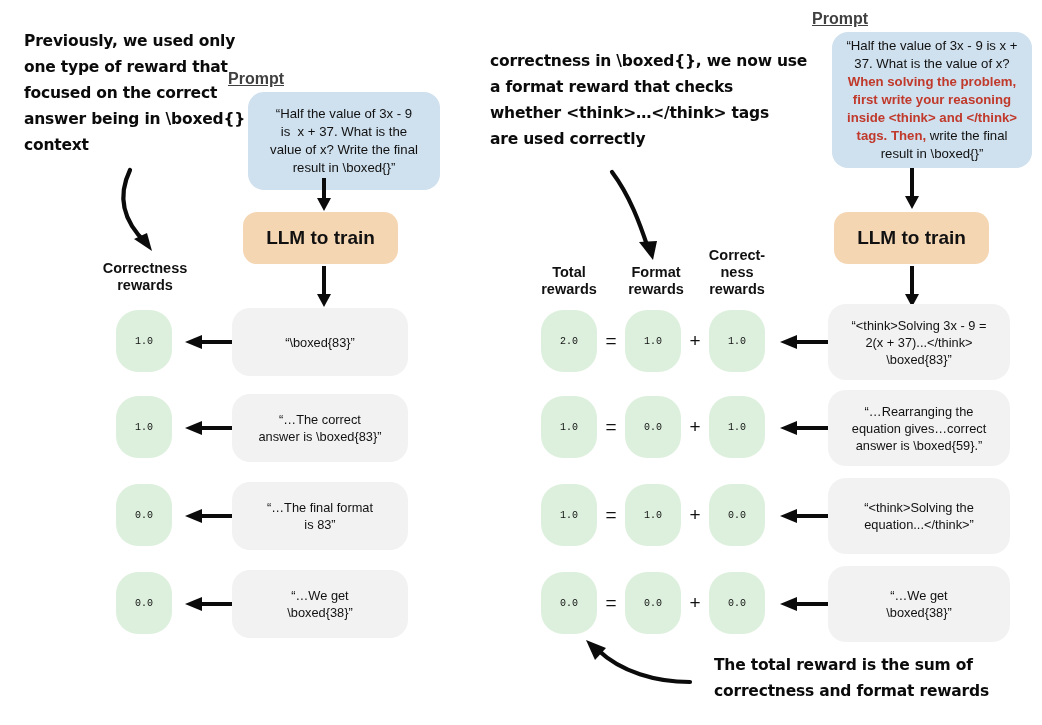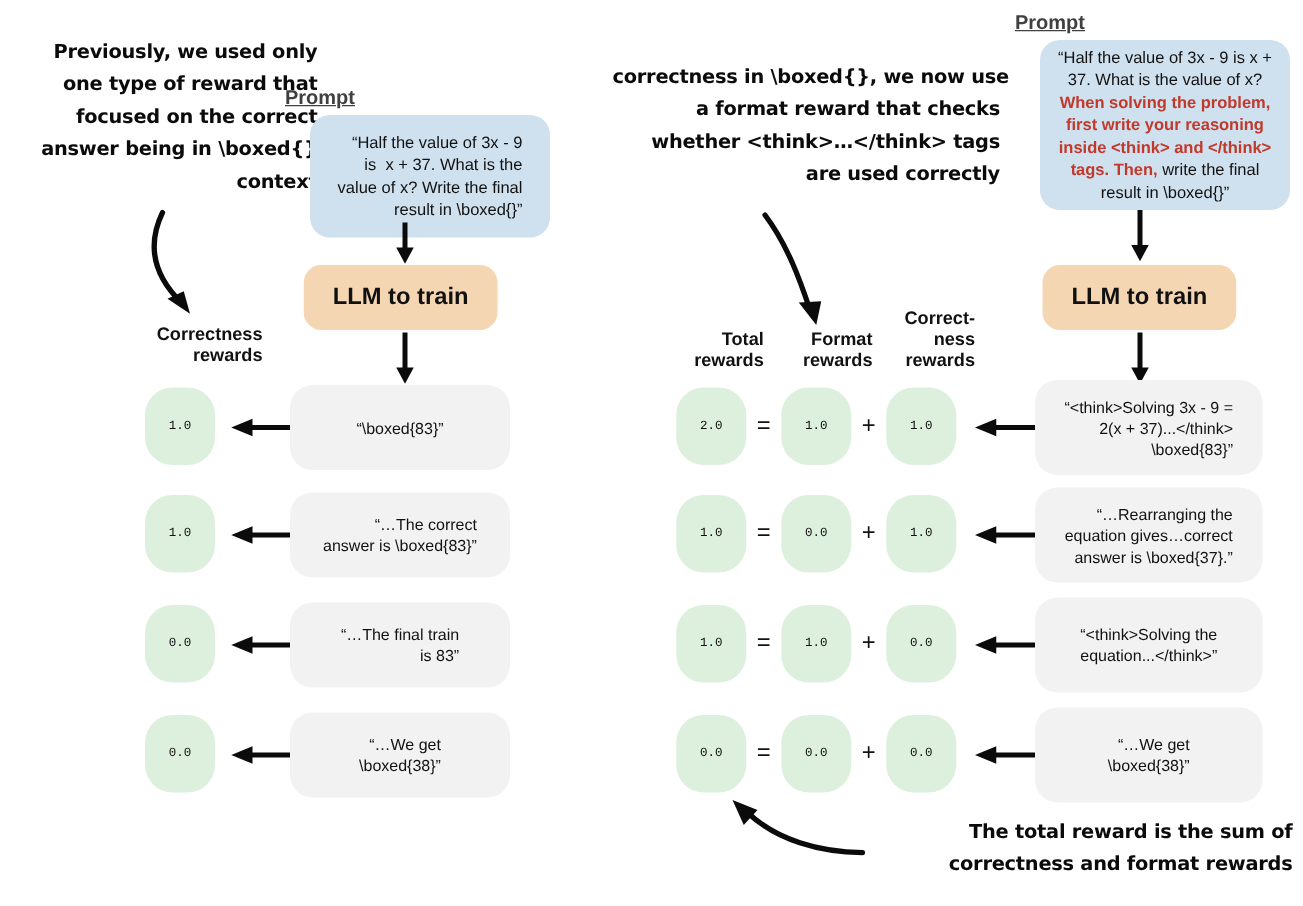--- a/index.html
+++ b/index.html
@@ -22,21 +22,21 @@
 
   
   .annot {
     font-family: "DejaVu Sans", sans-serif;
     font-weight: 700;
     font-size: 15.5px;
     line-height: 26px;
     color: #0b0b0b;
     letter-spacing: -0.2px;
   }
-  .annot-line { display: block; white-space: pre; text-align: right; }
+  .annot-line { display: block; white-space: pre; }
 
   
   .prompt-title {
     font-family: "Liberation Sans", sans-serif;
     font-weight: 700;
     font-size: 16px;
     color: #404040;
     text-align: left;
     width: 100%;
     text-decoration: underline;
@@ -186,21 +186,21 @@
     </div>
   </div>
 
   <div class="abs pill" style="left:116px; top:484px; width:56px; height:62px;">0.0</div>
   <svg class="abs" style="left:180px; top:506px;" width="60" height="20" viewBox="0 0 60 20">
     <line x1="60" y1="10" x2="20" y2="10" stroke="#0b0b0b" stroke-width="4"></line>
     <polygon points="5,10 22,3 22,17" fill="#0b0b0b"></polygon>
   </svg>
   <div class="abs resp-box" style="left:232px; top:482px; width:176px; height:68px;">
     <div>
-      <span class="annot-line" style="line-height:17px;">“…The final train</span>
+      <span class="annot-line" style="line-height:17px;">“…The final format</span>
       <span class="annot-line" style="line-height:17px;">is 83”</span>
     </div>
   </div>
 
   <div class="abs pill" style="left:116px; top:572px; width:56px; height:62px;">0.0</div>
   <svg class="abs" style="left:180px; top:594px;" width="60" height="20" viewBox="0 0 60 20">
     <line x1="60" y1="10" x2="20" y2="10" stroke="#0b0b0b" stroke-width="4"></line>
     <polygon points="5,10 22,3 22,17" fill="#0b0b0b"></polygon>
   </svg>
   <div class="abs resp-box" style="left:232px; top:570px; width:176px; height:68px;">
@@ -279,21 +279,21 @@
   <div class="abs op" style="left:685px; top:416px; width:20px; height:22px;">+</div>
   <div class="abs pill" style="left:709px; top:396px; width:56px; height:62px;">1.0</div>
   <svg class="abs" style="left:775px; top:418px;" width="58" height="20" viewBox="0 0 58 20">
     <line x1="58" y1="10" x2="20" y2="10" stroke="#0b0b0b" stroke-width="4"></line>
     <polygon points="5,10 22,3 22,17" fill="#0b0b0b"></polygon>
   </svg>
   <div class="abs resp-box" style="left:828px; top:390px; width:182px; height:76px;">
     <div>
       <span class="annot-line" style="line-height:17px;">“…Rearranging the</span>
       <span class="annot-line" style="line-height:17px;">equation gives…correct</span>
-      <span class="annot-line" style="line-height:17px;">answer is \boxed{37}.”</span>
+      <span class="annot-line" style="line-height:17px;">answer is \boxed{59}.”</span>
     </div>
   </div>
 
   <div class="abs pill" style="left:541px; top:484px; width:56px; height:62px;">1.0</div>
   <div class="abs op" style="left:601px; top:504px; width:20px; height:22px;">=</div>
   <div class="abs pill" style="left:625px; top:484px; width:56px; height:62px;">1.0</div>
   <div class="abs op" style="left:685px; top:504px; width:20px; height:22px;">+</div>
   <div class="abs pill" style="left:709px; top:484px; width:56px; height:62px;">0.0</div>
   <svg class="abs" style="left:775px; top:506px;" width="58" height="20" viewBox="0 0 58 20">
     <line x1="58" y1="10" x2="20" y2="10" stroke="#0b0b0b" stroke-width="4"></line>

